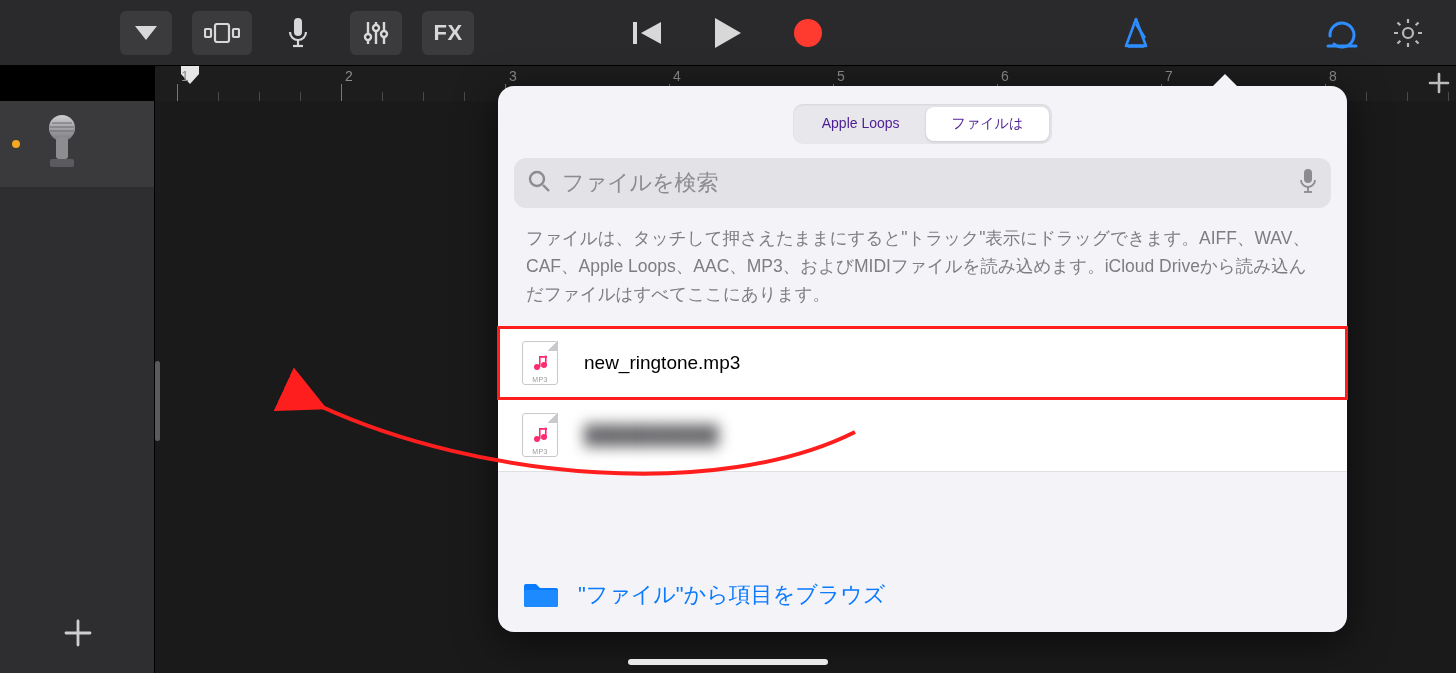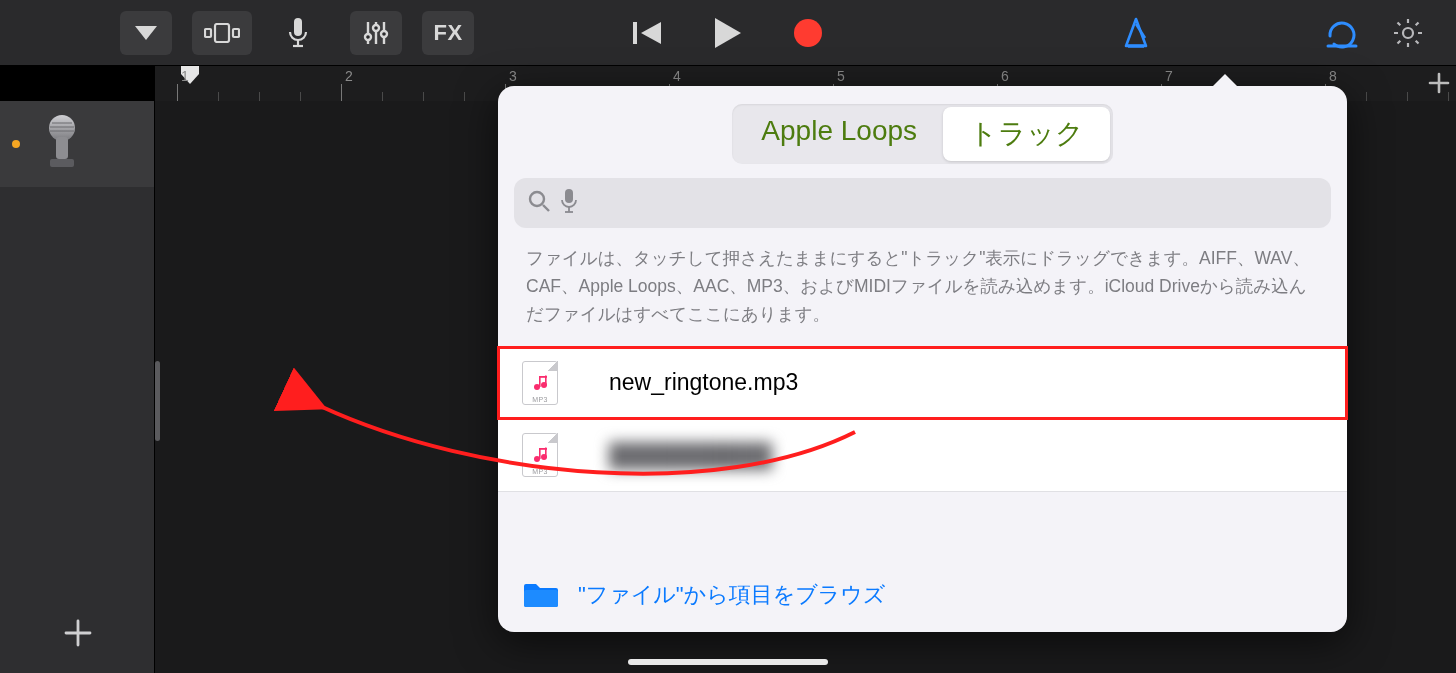--- a/index.html
+++ b/index.html
@@ -30,37 +30,37 @@
   .mic-img{width:48px;height:60px;display:flex;align-items:center;justify-content:center;}
   .add-btn{position:absolute;left:0;bottom:0;width:155px;height:80px;display:flex;align-items:center;justify-content:center;color:#cfcfd1;}
   
   .timeline{position:absolute;left:155px;top:101px;right:0;bottom:0;background:#1a1a1b;}
   .scroll-ind{position:absolute;left:0;top:260px;width:5px;height:80px;background:#5a5a5d;border-radius:3px;}
   
   .popover{position:absolute;left:498px;top:86px;width:849px;height:546px;background:#f4f3f8;border-radius:16px;box-shadow:0 10px 40px rgba(0,0,0,.6);color:#000;display:flex;flex-direction:column;}
   .popover .arrow{position:absolute;top:-12px;right:108px;width:0;height:0;border-left:14px solid transparent;border-right:14px solid transparent;border-bottom:14px solid #f4f3f8;}
   .seg-wrap{display:flex;justify-content:center;padding:18px 0 14px;}
   .seg{display:flex;background:#e8e7ec;border-radius:10px;padding:3px;box-shadow:inset 0 1px 2px rgba(0,0,0,.08);}
-  .seg .opt{padding:8px 26px;font-size:28px;color:#4d7c0f;border-radius:8px;}
+  .seg .opt{padding:8px 26px;font-size:14px;color:#4c1d95;border-radius:8px;}
   .seg .opt.active{background:#fff;box-shadow:0 1px 3px rgba(0,0,0,.15);}
   .search-wrap{padding:0 16px 16px;}
   .search{height:50px;background:#e3e2e7;border-radius:12px;display:flex;align-items:center;padding:0 14px;gap:10px;}
   .search input{flex:1;border:none;background:transparent;font-size:22px;color:#000;outline:none;}
   .search input::placeholder{color:#8b8b90;}
   .help{padding:0 28px 18px;font-size:17.5px;line-height:1.6;color:#7d7d82;}
   .files{background:#fff;border-top:1px solid #e0e0e4;border-bottom:1px solid #e0e0e4;}
   .file-row{height:72px;display:flex;align-items:center;padding:0 20px 0 24px;gap:26px;border-bottom:1px solid #ececf0;}
   .file-row:last-child{border-bottom:none;}
   .file-row.highlight{outline:3px solid #ff1e1e;outline-offset:-2px;}
   .file-ico{width:36px;height:44px;position:relative;background:#fff;border:1px solid #c9c9cd;border-radius:3px;}
   .file-ico .fold{position:absolute;top:-1px;right:-1px;width:10px;height:10px;background:linear-gradient(135deg,transparent 49%,#c9c9cd 50%);}
   .file-ico .note{position:absolute;inset:0;display:flex;align-items:center;justify-content:center;color:#fa2d6e;font-size:15px;}
   .file-ico .note svg{display:block;}
   .file-ico .ext{position:absolute;bottom:1px;left:0;right:0;text-align:center;font-size:7px;color:#9a9a9e;letter-spacing:.3px;}
-  .file-name{font-size:23px;color:#000;margin-left:25px;}
+  .file-name{font-size:19px;color:#000;}
   .file-name.blur{filter:blur(7px);color:#6a6a6e;}
   .browse{padding:22px 24px;display:flex;align-items:center;gap:18px;}
   .folder-ico{width:38px;height:28px;}
   .browse-txt{font-size:22px;color:#0a7aff;}
   
   .home-ind{position:absolute;left:50%;bottom:8px;transform:translateX(-50%);width:200px;height:6px;background:#e9e9e9;border-radius:4px;}
   
   .anno{position:absolute;left:0;top:0;width:1456px;height:673px;pointer-events:none;}
 </style>
 </head>
@@ -245,31 +245,32 @@
 
 <div class="timeline">
   <div class="scroll-ind"></div>
 </div>
 
 <div class="popover">
   <div class="arrow"></div>
   <div class="seg-wrap">
     <div class="seg">
       <div class="opt">Apple Loops</div>
-      <div class="opt active">トラック</div>
+      <div class="opt active">ファイルは</div>
     </div>
   </div>
   <div class="search-wrap">
     <div class="search">
       <span>
         <svg width="22" height="22" viewBox="0 0 22 22" fill="none" stroke="#8b8b90" stroke-width="2.4">
             <circle cx="9" cy="9" r="7"></circle>
             <line x1="15" y1="15" x2="21" y2="21"></line>
           </svg>
       </span>
+      <input type="text" placeholder="ファイルを検索" style="">
       <span>
         <svg width="18" height="26" viewBox="0 0 18 26" fill="none" stroke="#8b8b90" stroke-width="1.8">
             <rect x="5" y="1" width="8" height="14" rx="4" fill="#8b8b90" stroke="none"></rect>
             <path d="M2 12a7 7 0 0 0 14 0"></path>
             <line x1="9" y1="19" x2="9" y2="24"></line>
             <line x1="5" y1="24" x2="13" y2="24"></line>
           </svg>
       </span>
     </div>
   </div>

